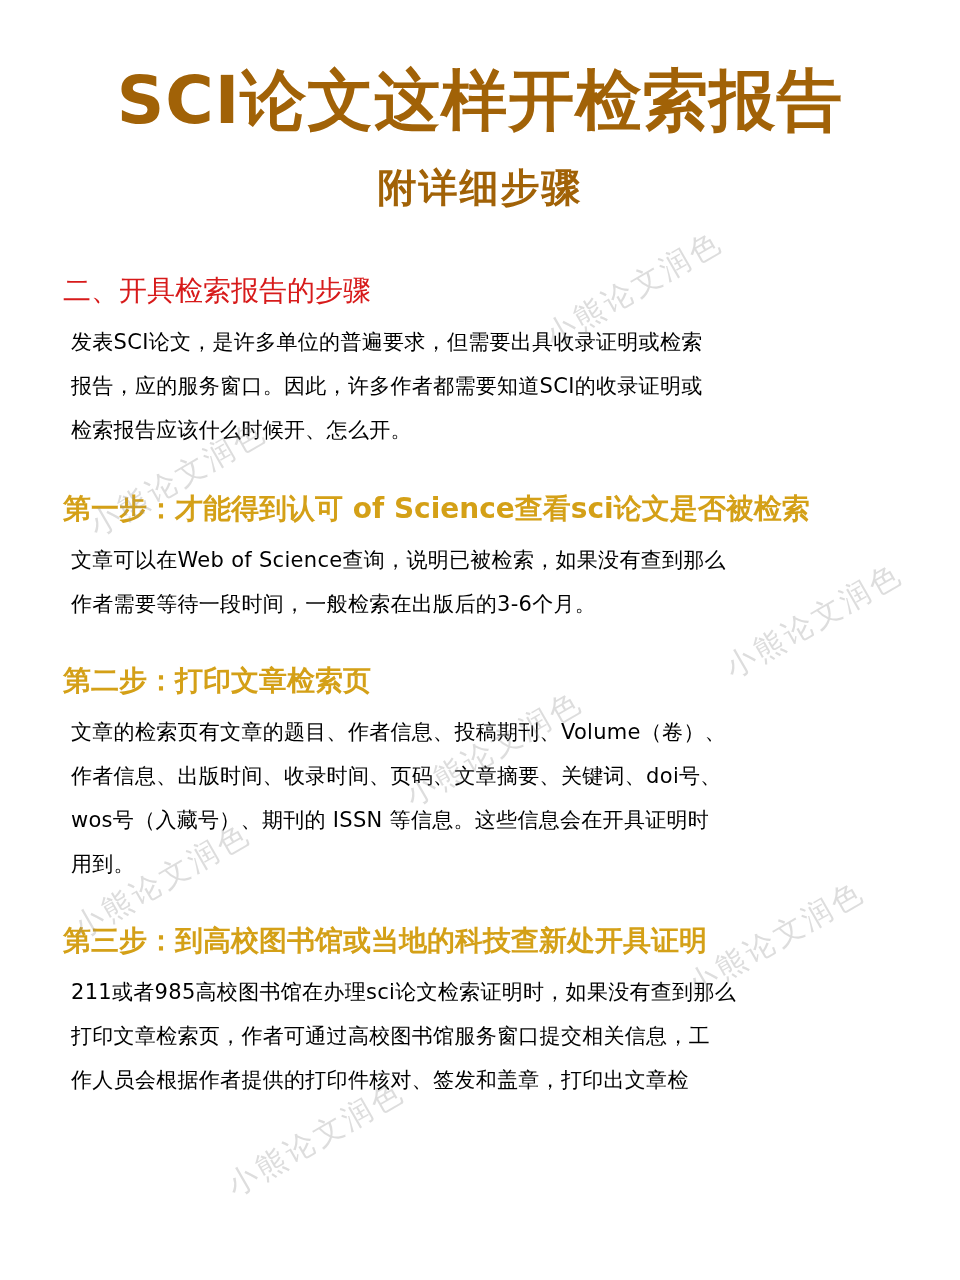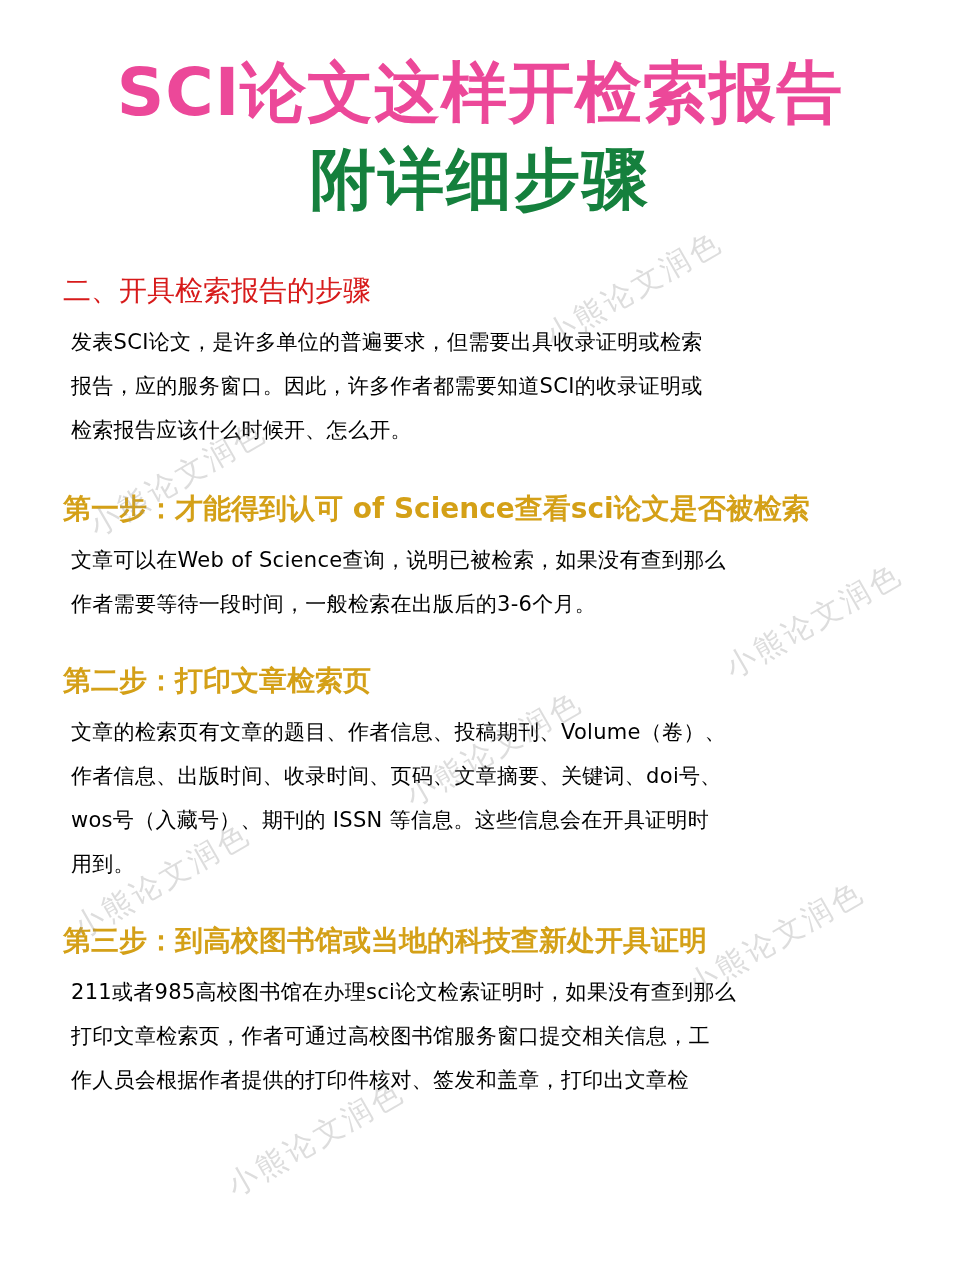--- a/index.html
+++ b/index.html
@@ -18,29 +18,30 @@
     .title-block {
       position: absolute;
       top: 50px;
       left: 0;
       width: 960px;
       text-align: center;
     }
     .title-main {
       font-size: 66px;
       font-weight: bold;
-      color: #ec4899;
+      color: #a16207;
       line-height: 86px;
       letter-spacing: 1px;
       height: 86px;
+      margin-top: 8px;
     }
     .title-sub {
-      font-size: 66px;
+      font-size: 39px;
       font-weight: bold;
-      color: #15803d;
+      color: #a16207;
       line-height: 76px;
       margin-top: 6px;
       letter-spacing: 2px;
     }
     .content {
       position: absolute;
       left: 63px;
       top: 270px;
       width: 840px;
     }

